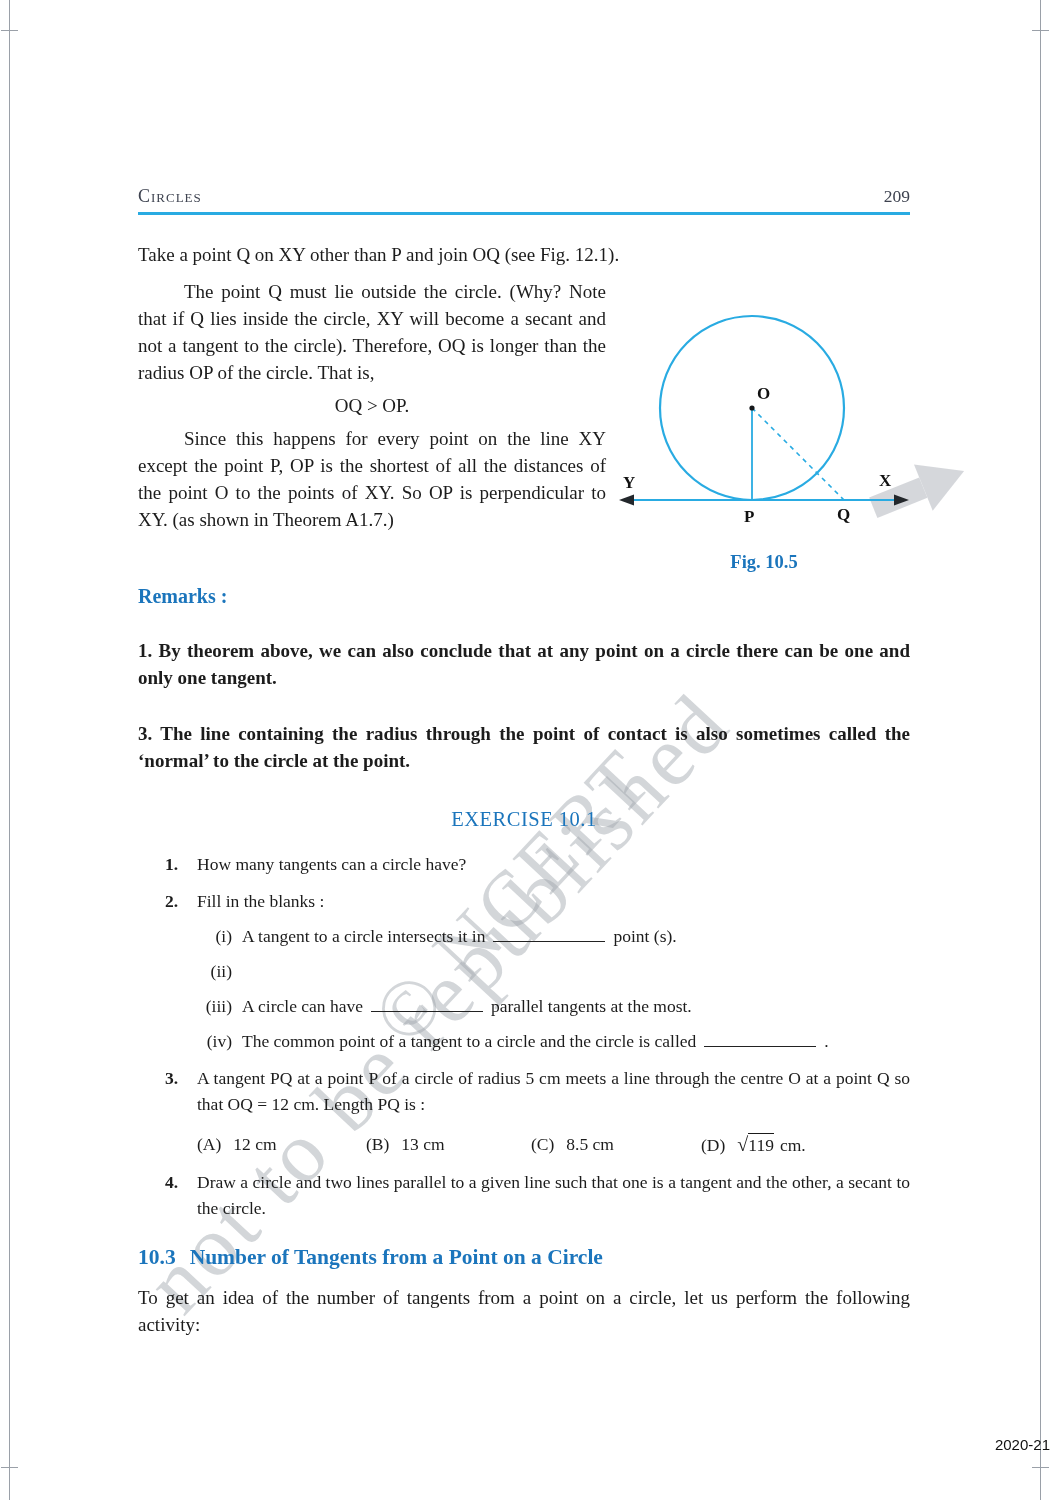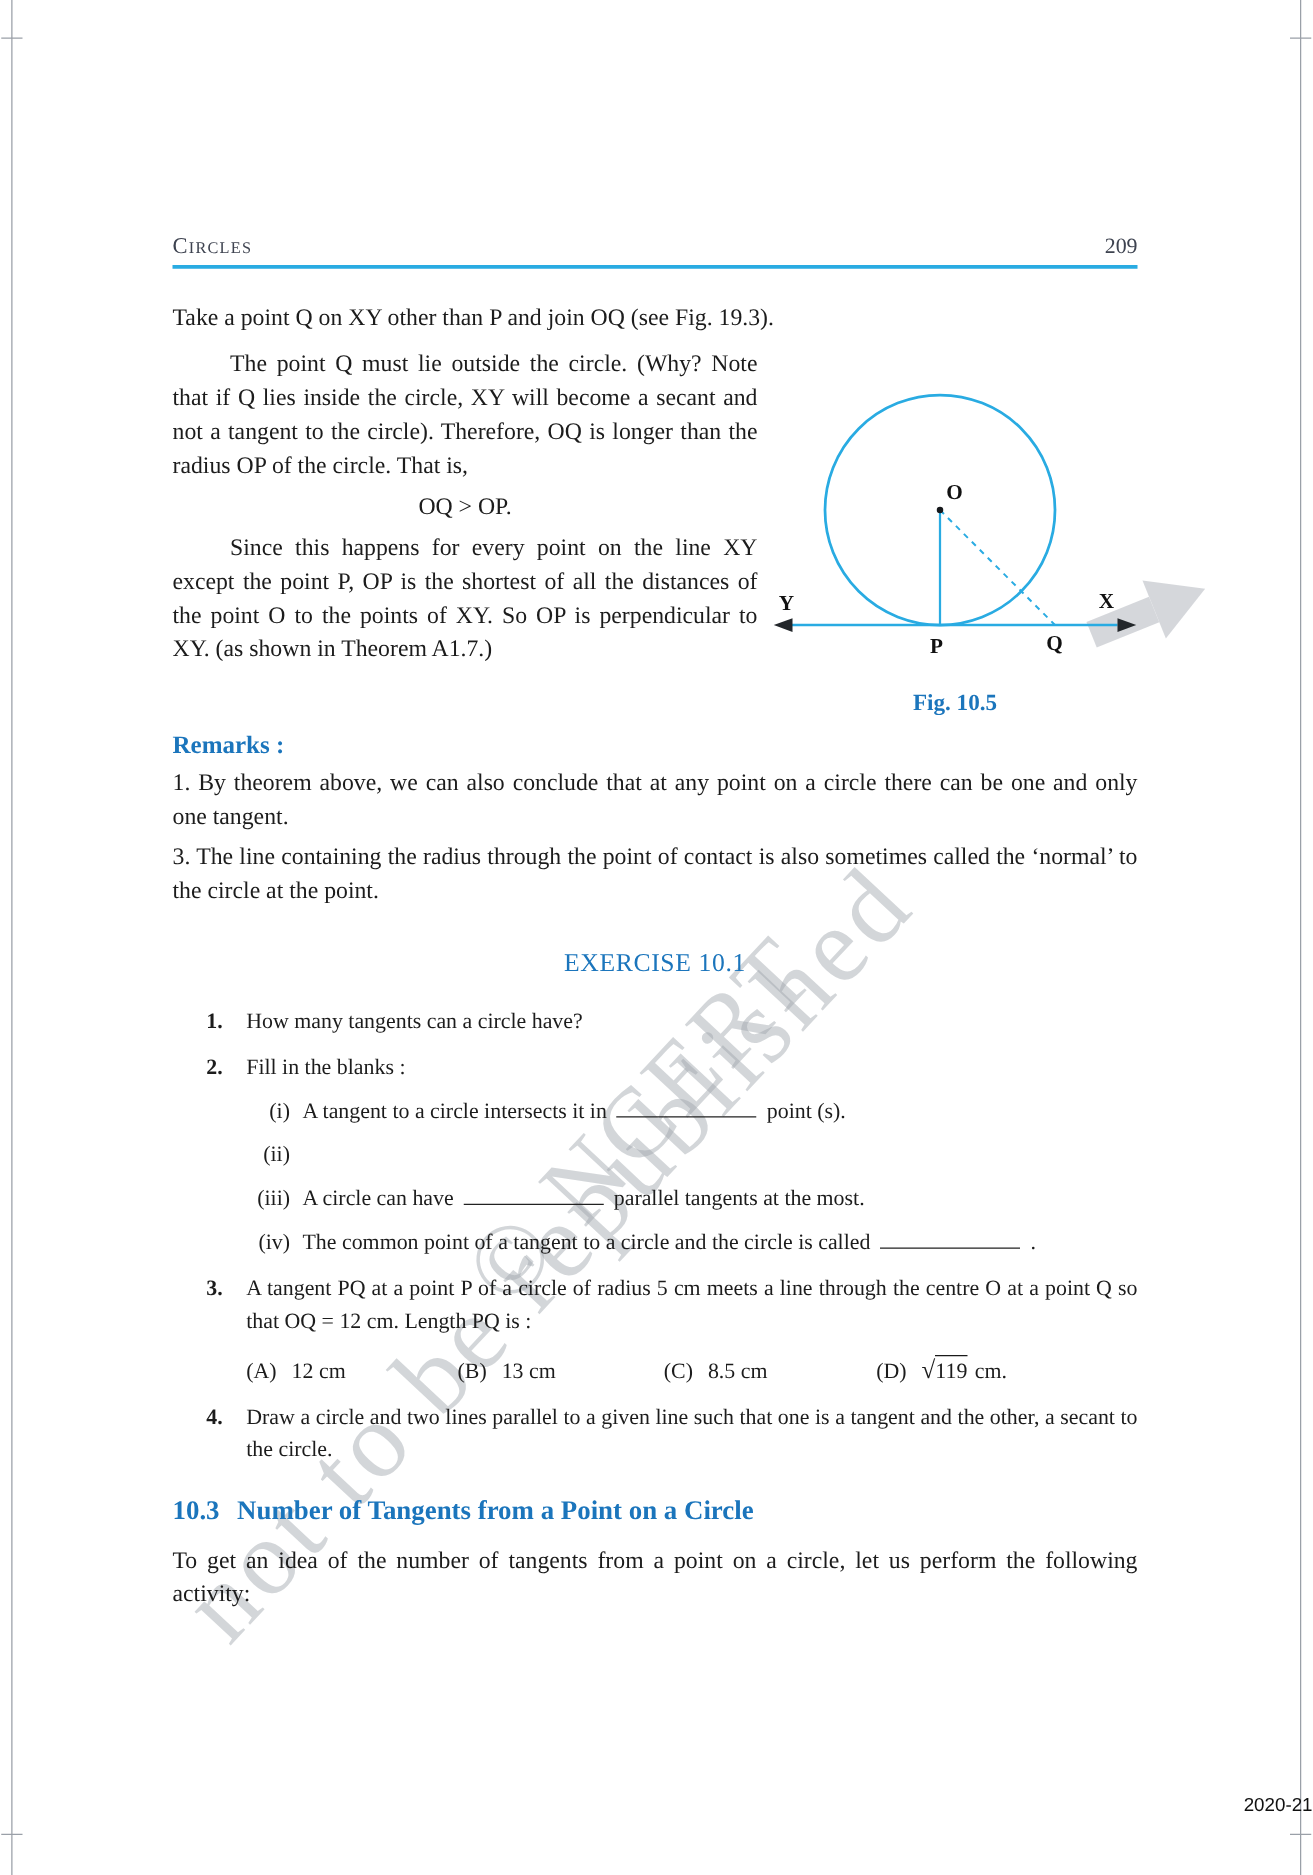--- a/index.html
+++ b/index.html
@@ -37,21 +37,21 @@
 
   .leftcol { margin-top:10px; width:468px; }
   .indent { text-indent:46px; }
   .equation { text-align:center; font-size:19px; line-height:27px; margin:6px 0; }
 
   .figure { position:absolute; left:478px; top:100px; width:296px; text-align:center; }
   .fig-caption { margin-top:10px; font-weight:bold; font-size:18.5px; color:#1b75bc; }
   .fig-label { font-family:"Liberation Serif", serif; font-weight:bold; font-size:17px; fill:#111; }
 
   .remarks-heading { margin-top:52px; font-weight:bold; font-size:20px; color:#1b75bc; }
-  .remark { margin-top:5px; }
+  .remark { margin-top:29px;font-weight:bold; }
 
   .ex-heading { margin-top:34px; text-align:center; font-weight:normal; font-size:20.5px;
                 color:#1b75bc; letter-spacing:0.5px; }
 
   .ex-list { margin-top:20px; font-size:17.5px; line-height:26px; }
   .ex-item { display:flex; margin-left:27px; margin-top:11px; }
   .ex-num { font-weight:bold; width:32px; flex:0 0 32px; }
   .ex-text { flex:1; text-align:justify; }
 
   .sub-item { display:flex; margin-left:62px; margin-top:9px; }
@@ -99,21 +99,21 @@
   </div>
 
   <div class="content">
 
     <div class="runhead">
       <span class="title">Circles</span>
       <span class="pageno">209</span>
     </div>
     <div class="rule"></div>
 
-    <p class="body para1">Take a point Q on XY other than P and join OQ (see Fig. 19.3).</p>
+    <p class="body para1">Take a point Q on XY other than P and join OQ (see Fig. 12.1).</p>
 
     <div class="leftcol">
       <p class="body indent">The point Q must lie outside the circle. (Why? Note that if Q lies inside the circle, XY will become a secant and not a tangent to the circle). Therefore, OQ is longer than the radius OP of the circle. That is,</p>
       <div class="equation">OQ &gt; OP.</div>
       <p class="body indent">Since this happens for every point on the line XY except the point P, OP is the shortest of all the distances of the point O to the points of XY. So OP is perpendicular to XY. (as shown in Theorem A1.7.)</p>
     </div>
 
     <div class="figure">
       <svg width="296" height="252" viewBox="0 0 296 252">
 

